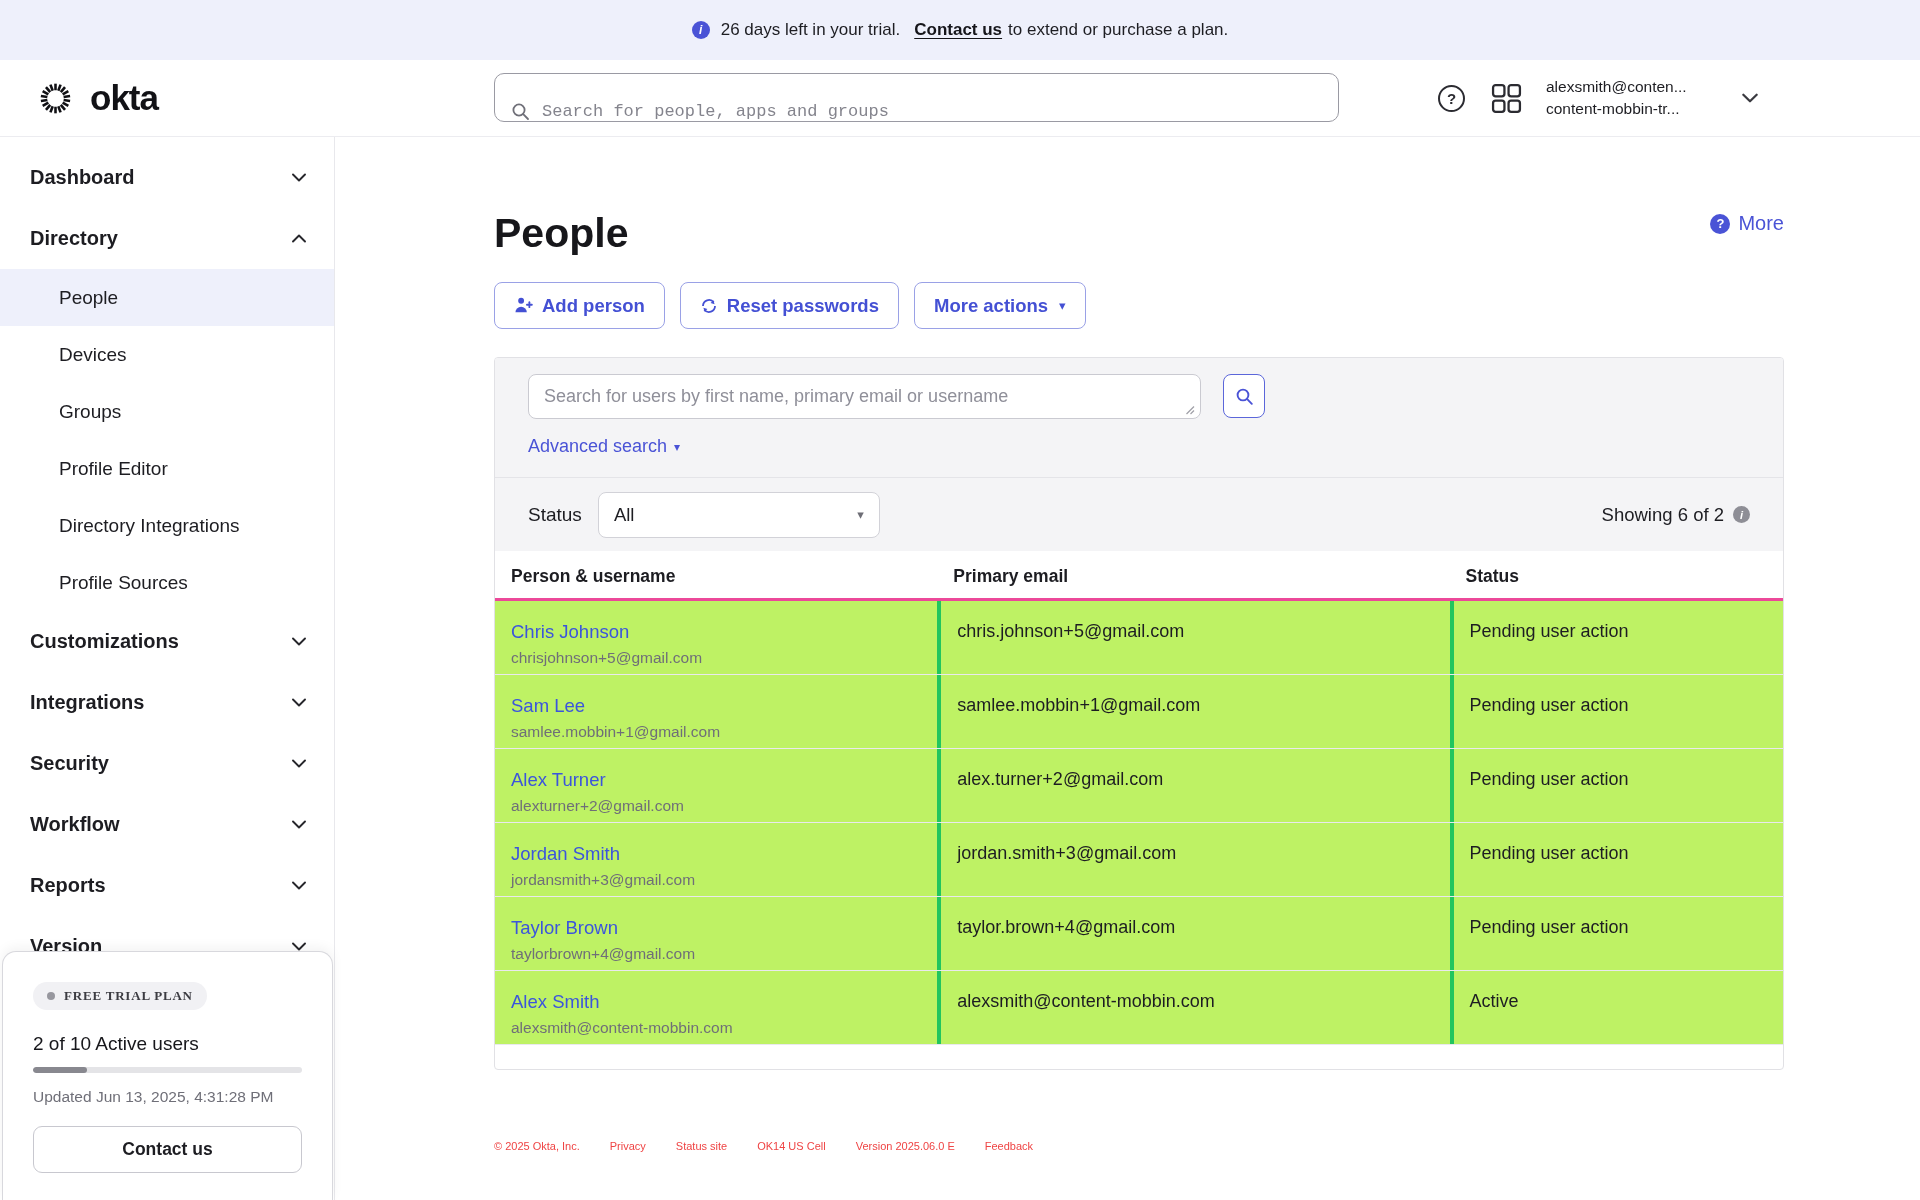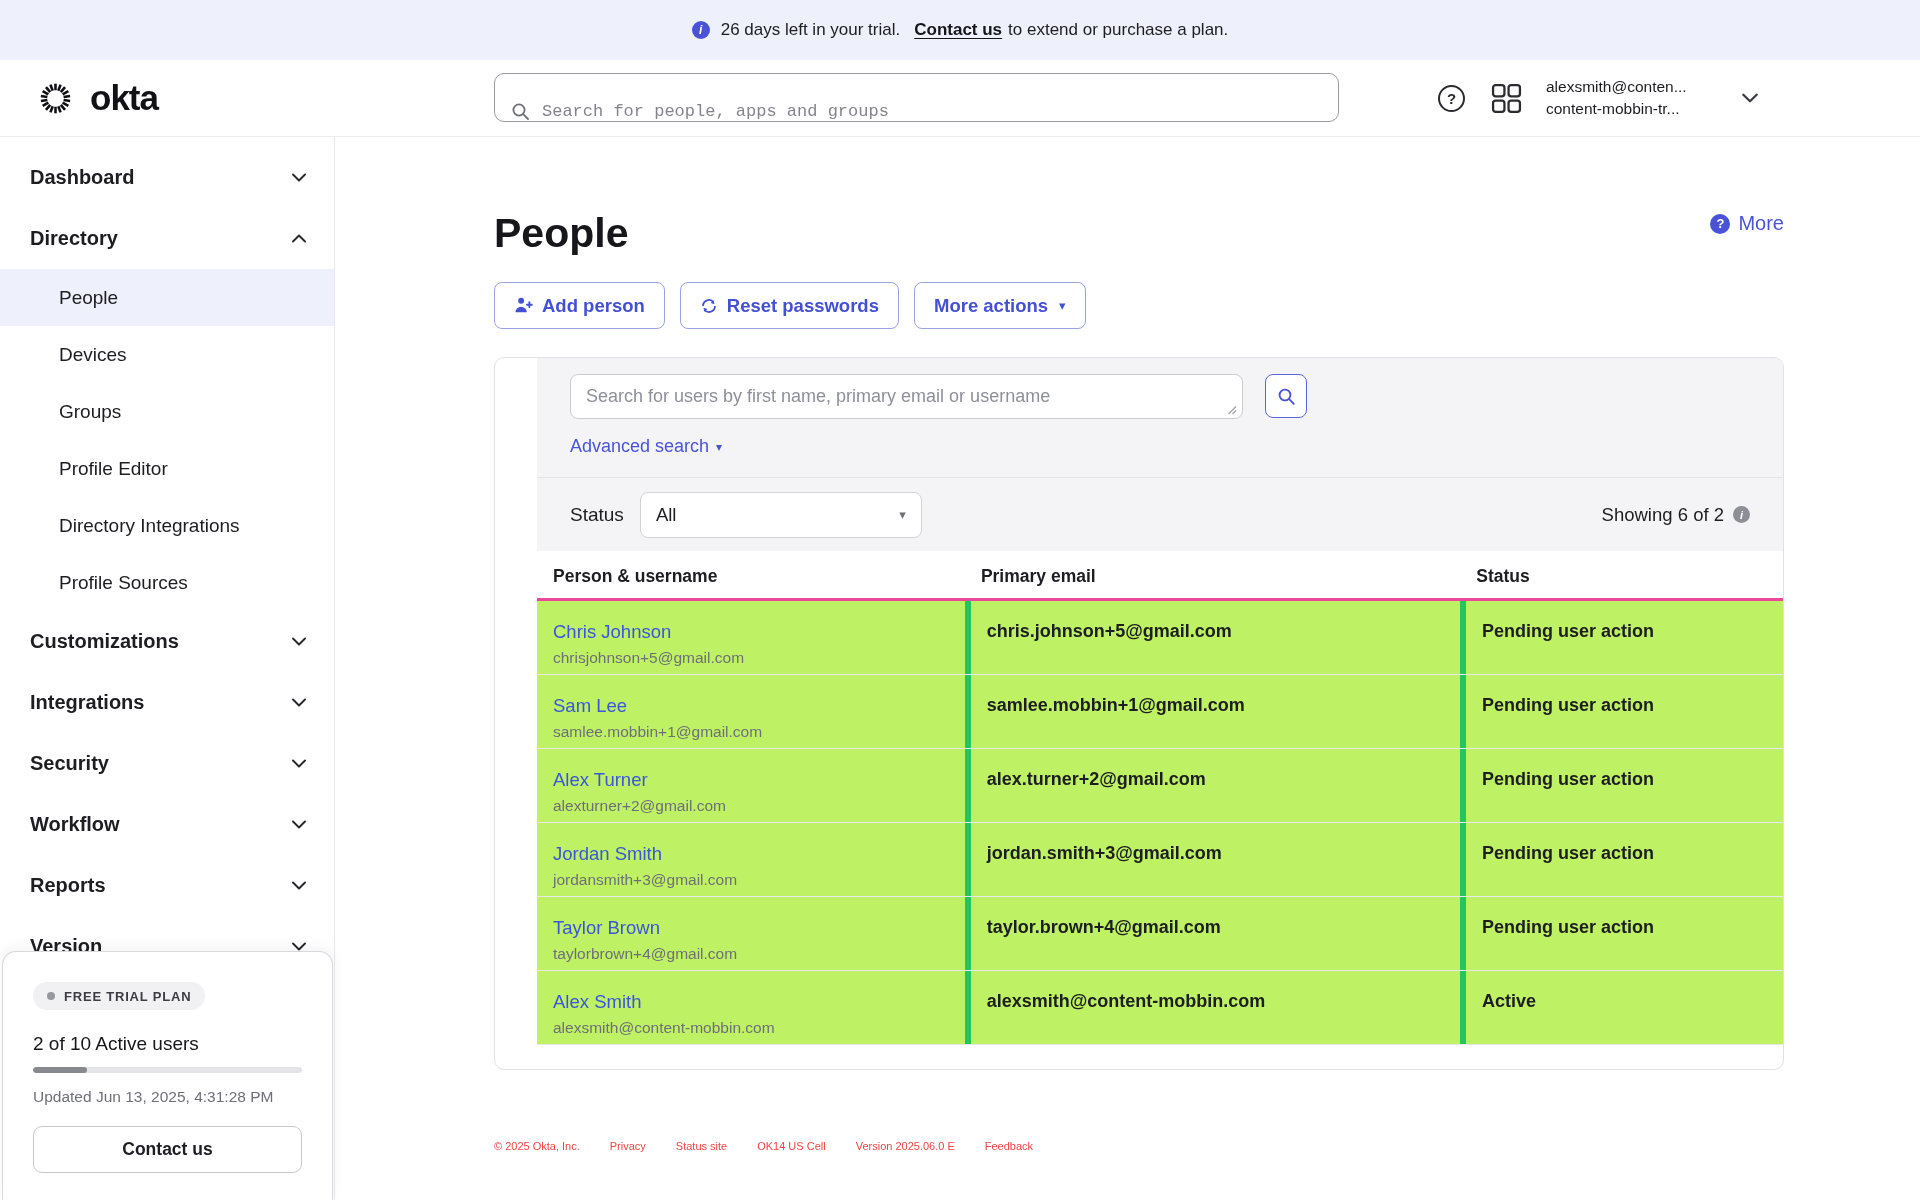--- a/index.html
+++ b/index.html
@@ -44,21 +44,21 @@
   .nav-top { height:61px; padding:0 28px 0 30px; font-size:20px; font-weight:600; }
   .nav-sub { height:57px; padding:0 28px 0 59px; font-size:19px; font-weight:400; }
   .nav-sub.selected { background:var(--lavender); }
   .nav-item .chev { margin-left:auto; }
 
   
   .trial-card { position:absolute; left:2px; bottom:0; top:951px; width:331px; background:#fff;
                 border:1px solid #d8d8dd; border-bottom:none; border-radius:14px 14px 0 0;
                 box-shadow:0 -4px 12px rgba(0,0,0,.05); padding:30px; z-index:5; }
   .plan-badge { display:inline-flex; align-items:center; gap:9px; background:#f1f1f4; border-radius:15px;
-                height:28px; padding:0 14px; font-size:13px; font-weight:600; letter-spacing:.8px; color:#3c3c42; }
+                height:28px; padding:0 14px; font-size:13px; font-weight:600; letter-spacing:.8px; color:#3c3c42;font-family:Liberation Serif, serif; }
   .plan-badge .dot { width:8px; height:8px; border-radius:50%; background:#97979e; }
   .usage { margin-top:23px; font-size:19px; color:#17171b; }
   .progress { margin-top:12px; height:6px; border-radius:3px; background:#e4e4e7; overflow:hidden; }
   .progress > div { height:100%; background:#88888f; border-radius:3px; }
   .updated { margin-top:15px; font-size:15.5px; color:var(--muted); }
   .contact-btn { margin-top:20px; width:100%; height:47px; background:#fff; border:1px solid #c8c8cf;
                  border-radius:9px; font-size:17.5px; font-weight:600; color:#1d1d22; cursor:pointer;
                  font-family:inherit; }
 
   
@@ -67,21 +67,21 @@
                color:var(--accent); font-size:20px; cursor:pointer; }
   .help-badge { width:20px; height:20px; border-radius:50%; background:var(--accent); color:#fff;
                 font-size:13px; font-weight:700; display:flex; align-items:center; justify-content:center; }
   .actions { position:absolute; left:494px; top:282px; display:flex; gap:15px; }
   .btn { height:47px; display:inline-flex; align-items:center; gap:9px; padding:0 19px; background:#fff;
          border:1px solid #9aa1e6; border-radius:8px; color:#4450d4; font-size:18.5px; font-weight:600;
          cursor:pointer; font-family:inherit; }
   .btn .caret { font-size:13px; margin-left:2px; }
 
   .panel { position:absolute; left:494px; top:357px; width:1290px; height:713px; background:#fff;
-           border:1px solid #e1e1e5; border-radius:10px; overflow:hidden;padding-left:42px; }
+           border:1px solid #e1e1e5; border-radius:4px; overflow:hidden; }
   .search-section { background:var(--panel); padding:16px 33px 0; height:119px; }
   .search-row { display:flex; align-items:flex-start; }
   .user-search { position:relative; width:673px; }
   .user-search textarea { width:673px; height:45px; resize:none; border:1px solid #cacad1; border-radius:8px;
             padding:11px 30px 10px 15px; font-size:18px; font-family:inherit; color:#1d1d22; outline:none;
             overflow:hidden; background:#fff; }
   .user-search textarea::placeholder { color:#8f8f99; }
   .resize-grip { position:absolute; right:6px; bottom:8px; }
   .search-btn { margin-left:22px; width:42px; height:44px; background:#fff; border:1.5px solid #5b66da;
                 border-radius:8px; display:flex; align-items:center; justify-content:center; cursor:pointer; }
@@ -95,21 +95,21 @@
                    display:flex; align-items:center; padding:0 15px; font-size:18.5px; cursor:pointer; }
   .status-select .caret { margin-left:auto; color:#6e6e76; font-size:13px; }
   .showing { margin-left:auto; display:flex; align-items:center; gap:9px; font-size:18.5px; }
   .showing .i-dot { width:17px; height:17px; border-radius:50%; background:#8e8e96; color:#fff; font-size:11px;
                     font-weight:700; display:flex; align-items:center; justify-content:center; font-style:italic; }
 
   .thead { display:flex; background:#fff; border-bottom:3px solid #ec4899; height:50px; }
   .thead > div { line-height:50px; font-size:17.5px; font-weight:600; padding-left:16px; }
   .trow { display:flex; height:74px; border-bottom:1px solid #e9e9ed; background:#bef264; }
   .c1 { width:443px; } .c2 { width:513px; } .c3 { width:334px; }
-  .trow .c2, .trow .c3 { border-left:6px solid #22c55e;font-weight:bold; }
+  .trow .c2, .trow .c3 { border-left:4px solid #22c55e; }
   .trow > div { padding:20px 10px 0 16px; }
   .pname { color:var(--link); font-size:18.5px; cursor:pointer; display:inline-block; }
   .puser { margin-top:6px; font-size:15.5px; color:var(--muted); }
   .pemail, .pstatus { font-size:18px; }
 
   .page-footer { position:absolute; left:494px; top:1140px; display:flex; gap:30px; font-size:11px;
                  color:#ef4444; }
   .page-footer span[data-interactable="true"] { cursor:pointer; }
 
   svg { display:block; }

